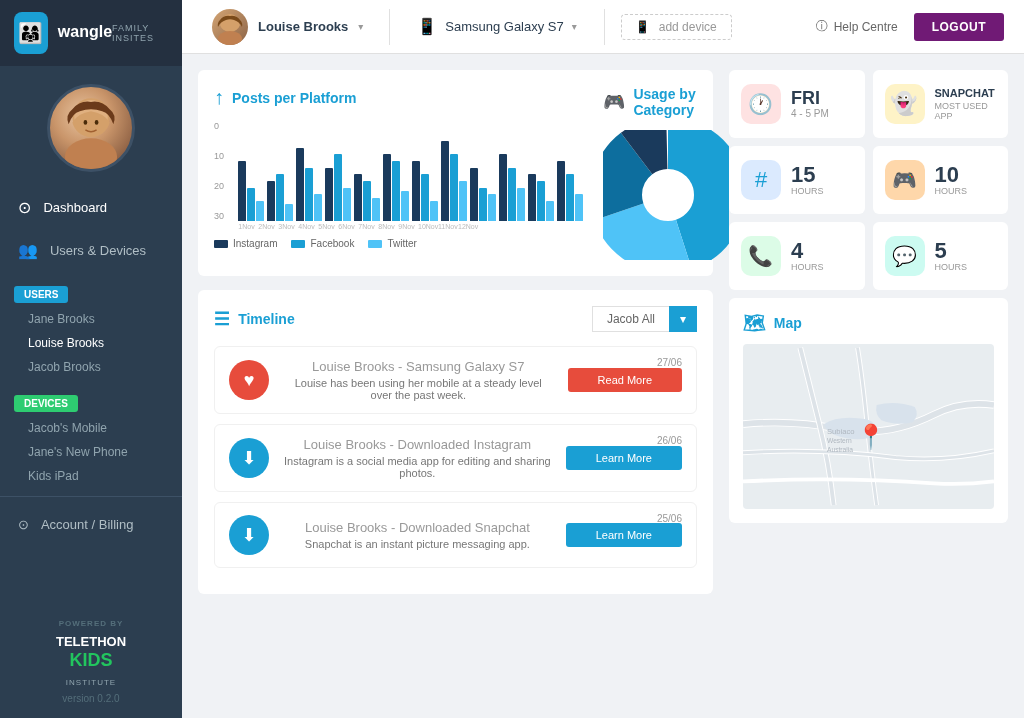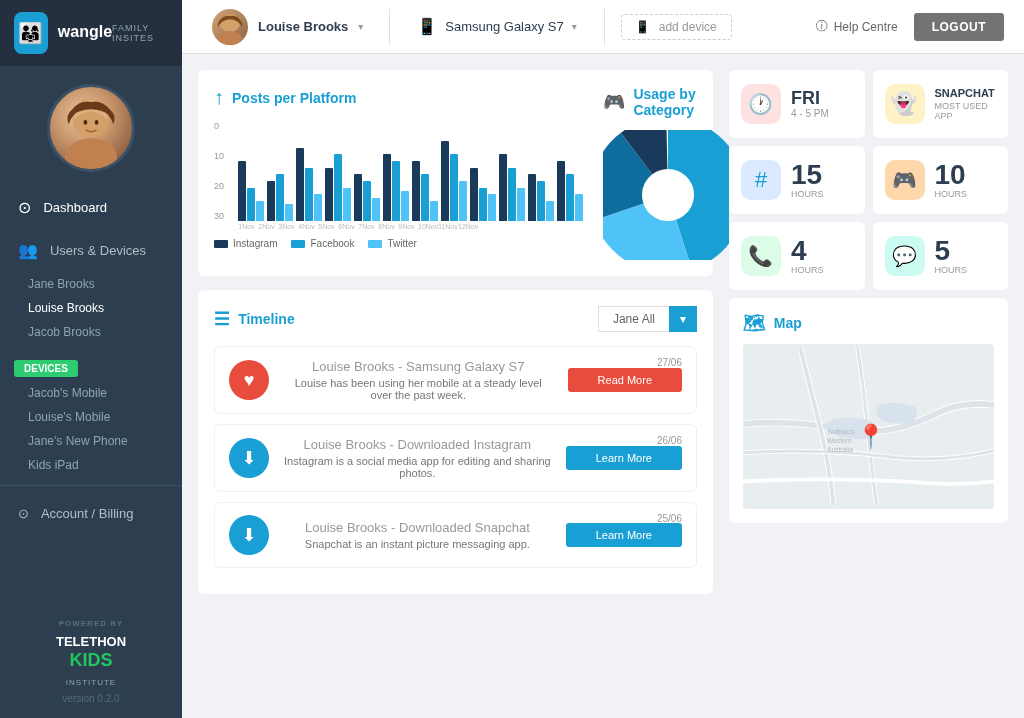--- a/index.html
+++ b/index.html
@@ -128,21 +128,21 @@
       display: flex; align-items: center; gap: 8px;
       border: 1.5px dashed #ccc; border-radius: 4px;
       padding: 5px 14px; cursor: pointer; color: #999; font-size: 12px;
     }
     .topbar-spacer { flex: 1; }
     .topbar-help {
       display: flex; align-items: center; gap: 6px;
       font-size: 12px; color: #666; cursor: pointer;
     }
     .topbar-logout {
-      background: #737373; color: #fff;
+      background: #701a75; color: #fff;
       border: none; padding: 7px 18px;
       font-size: 12px; font-weight: 600; cursor: pointer;
       border-radius: 3px; letter-spacing: 0.5px;
     }
 
     
     #content {
       flex: 1; display: flex; overflow: hidden;
     }
 
@@ -262,21 +262,21 @@
       display: flex; align-items: center; justify-content: center;
       font-size: 20px; flex-shrink: 0;
     }
     .si-red { background: #fee2e2; color: #e74c3c; }
     .si-yellow { background: #fef3c7; color: #f59e0b; }
     .si-blue { background: #dbeafe; color: #3b82f6; }
     .si-orange { background: #fed7aa; color: #f97316; }
     .si-green { background: #dcfce7; color: #22c55e; }
     .si-teal { background: #ccfbf1; color: #14b8a6; }
     .stat-info {}
-    .stat-value { font-size: 28px; font-weight: 700; color: #2c3e50; line-height: 1; }
+    .stat-value { font-size: 22px; font-weight: 700; color: #2c3e50; line-height: 1; }
     .stat-sub { font-size: 9px; color: #999; text-transform: uppercase; }
 
     
     .map-card {
       background: #fff; border-radius: 6px; padding: 14px;
     }
     .map-title {
       color: #1a9fd4; font-size: 14px; font-weight: 600;
       display: flex; align-items: center; gap: 8px; margin-bottom: 10px;
     }
@@ -326,29 +326,31 @@
 
   <div class="sidebar-nav-item active">
     <span class="sidebar-nav-icon">⊙</span>
     <span>Dashboard</span>
   </div>
   <div class="sidebar-nav-item">
     <span class="sidebar-nav-icon">👥</span>
     <span>Users &amp; Devices</span>
   </div>
 
+  <div style="margin-top:6px;">
+    <span class="sidebar-section-label">USERS</span>
+  </div>
   <div class="sidebar-sub-item">Jane Brooks</div>
   <div class="sidebar-sub-item active">Louise Brooks</div>
   <div class="sidebar-sub-item">Jacob Brooks</div>
 
   <div style="margin-top:8px;">
     <span class="sidebar-section-label devices">DEVICES</span>
   </div>
   <div class="sidebar-sub-item">Jacob's Mobile</div>
-  <div class="sidebar-sub-item">Louise's Mobile</div>
   <div class="sidebar-sub-item">Jane's New Phone</div>
   <div class="sidebar-sub-item">Kids iPad</div>
 
   <div class="sidebar-divider"></div>
 
   <div class="sidebar-account">
     <span>⊙</span>
     <span>Account / Billing</span>
   </div>
 
@@ -524,21 +526,21 @@
         </div>
       </div>
 
       <div id="timeline">
         <div class="timeline-header">
           <div class="timeline-title">
             <span style="font-size:18px; color:#1a9fd4;">☰</span>
             <span>Timeline</span>
           </div>
           <div class="timeline-view-all">
-            <button class="view-all-btn">Jane All</button>
+            <button class="view-all-btn">Jacob All</button>
             <div class="view-all-dropdown">▾</div>
           </div>
         </div>
 
         <div class="timeline-item">
           <div class="timeline-icon ti-heart">♥</div>
           <div class="timeline-content">
             <div class="timeline-name">
               <span>Louise Brooks</span>
               <span> - <span>Samsung Galaxy S7</span></span>

